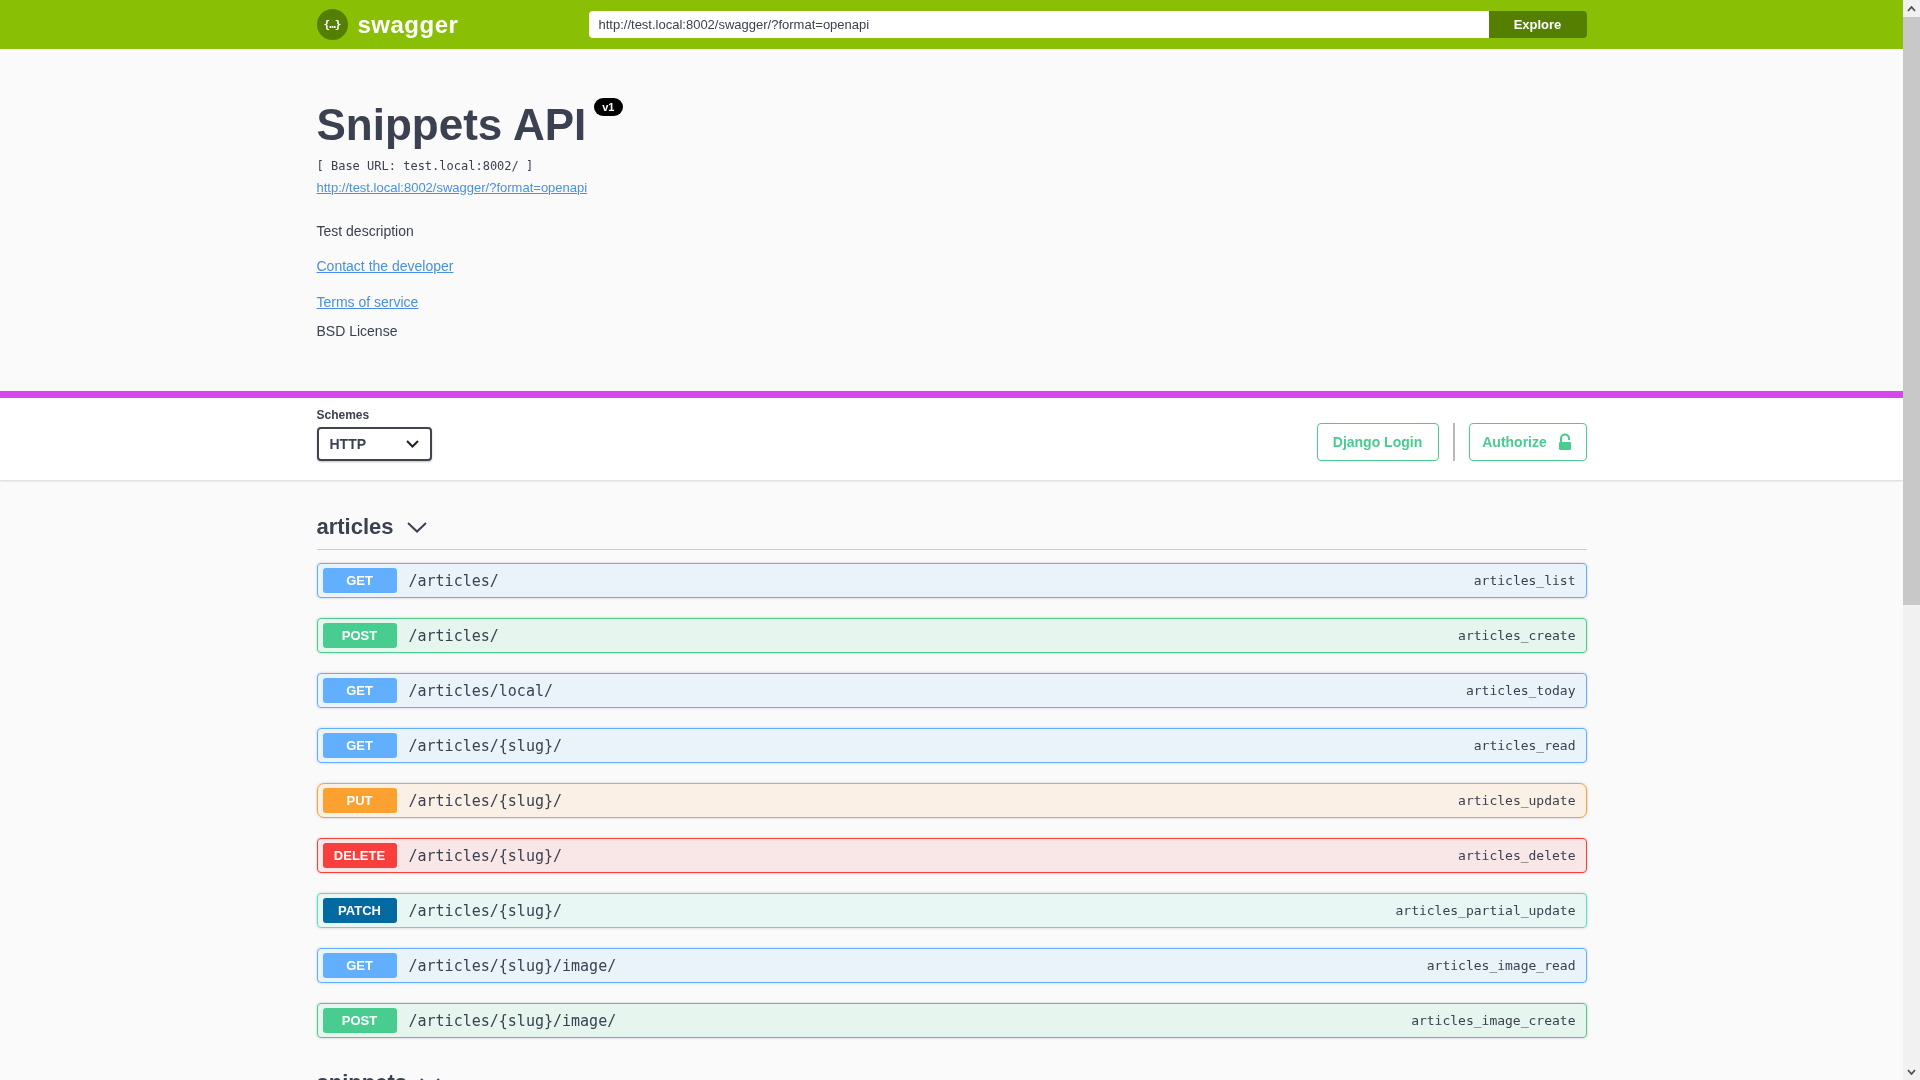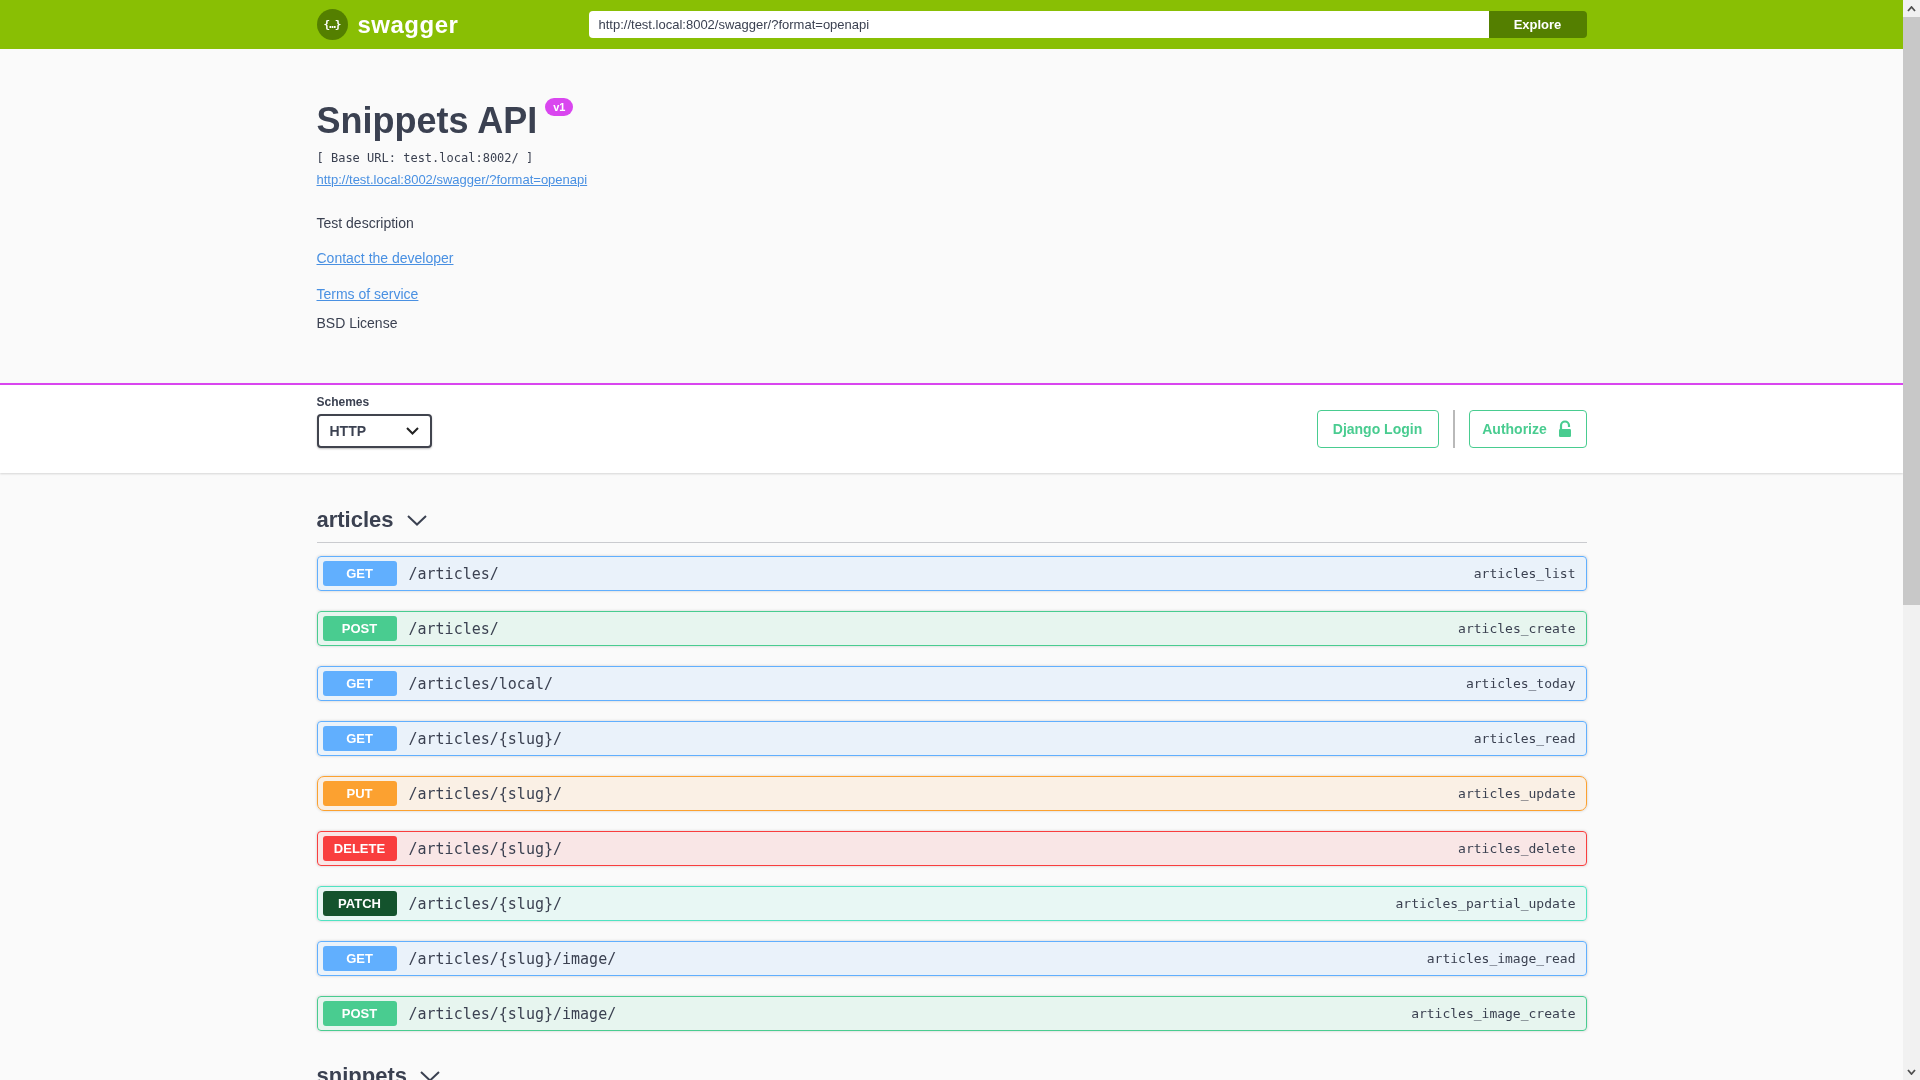--- a/index.html
+++ b/index.html
@@ -32,34 +32,34 @@
     font-family:"Liberation Sans", sans-serif;
   }
   .explore-btn {
     width:98px; height:27px; background:#547f00; color:#fff; border:none;
     border-radius:0 4px 4px 0; font-weight:bold; font-size:13px; cursor:pointer;
     font-family:"Liberation Sans", sans-serif;
   }
 
   
   .info-section { background:#fafafa; padding:51px 0 52px; }
-  .api-title { font-size:36px; font-weight:bold; color:#3b4151; display:inline; }
+  .api-title { font-size:44px; font-weight:bold; color:#3b4151; display:inline; }
   .version-badge {
-    display:inline-block; background:#d946ef; color:#fff;
+    display:inline-block; background:#000000; color:#fff;
     font-size:11px; font-weight:bold; padding:3px 8px; border-radius:50px;
     vertical-align:top; position:relative; top:-2px; margin-left:8px;
   }
   .base-url { font-family:"DejaVu Sans Mono", monospace; font-size:12px; color:#3b4151; margin-top:9px; }
   .spec-link { display:inline-block; font-size:13px; color:#4990e2; text-decoration:underline; margin-top:7px; }
   .description { font-size:14px; margin-top:27px; }
   .info-link { display:inline-block; font-size:14px; color:#4990e2; text-decoration:underline; margin-top:19px; }
   .license-line { font-size:14px; margin-top:12px; }
 
   
-  .scheme-section { background:#fff; box-shadow:0 1px 2px 0 rgba(0,0,0,.15); border-top:2px solid #d946ef; padding:10px 0 25px; }
+  .scheme-section { background:#fff; box-shadow:0 1px 2px 0 rgba(0,0,0,.15); border-top:7px solid #d946ef; padding:10px 0 19px; }
   .scheme-section .container { display:flex; justify-content:space-between; align-items:flex-end; }
   .schemes-label { font-size:12px; font-weight:bold; margin-bottom:5px; }
   .scheme-select {
     width:115px; height:34px; background:#fff;
     border:2px solid #41444e; border-radius:4px; box-shadow:0 1px 2px 0 rgba(0,0,0,.25);
     display:flex; align-items:center; justify-content:space-between;
     padding:0 11px; font-size:14px; font-weight:bold; cursor:pointer;
   }
   .auth-wrapper { display:flex; align-items:center; }
   .btn-green {
@@ -192,21 +192,21 @@
             <span class="method-badge" style="background: rgb(252, 161, 48);">PUT</span>
             <span class="op-path">/articles/{slug}/</span>
             <span class="op-id">articles_update</span>
           </div>
           <div class="opblock" style="border-color: rgb(249, 62, 62); background: rgba(249, 62, 62, 0.1);">
             <span class="method-badge" style="background: rgb(249, 62, 62);">DELETE</span>
             <span class="op-path">/articles/{slug}/</span>
             <span class="op-id">articles_delete</span>
           </div>
           <div class="opblock" style="border-color: rgb(80, 227, 194); background: rgba(80, 227, 194, 0.1);">
-            <span class="method-badge" style="background: #14532d;">PATCH</span>
+            <span class="method-badge" style="background: #0369a1;">PATCH</span>
             <span class="op-path">/articles/{slug}/</span>
             <span class="op-id">articles_partial_update</span>
           </div>
           <div class="opblock" style="border-color: rgb(97, 175, 254); background: rgba(97, 175, 254, 0.1);">
             <span class="method-badge" style="background: rgb(97, 175, 254);">GET</span>
             <span class="op-path">/articles/{slug}/image/</span>
             <span class="op-id">articles_image_read</span>
           </div>
           <div class="opblock" style="border-color: rgb(73, 204, 144); background: rgba(73, 204, 144, 0.1);">
             <span class="method-badge" style="background: rgb(73, 204, 144);">POST</span>

